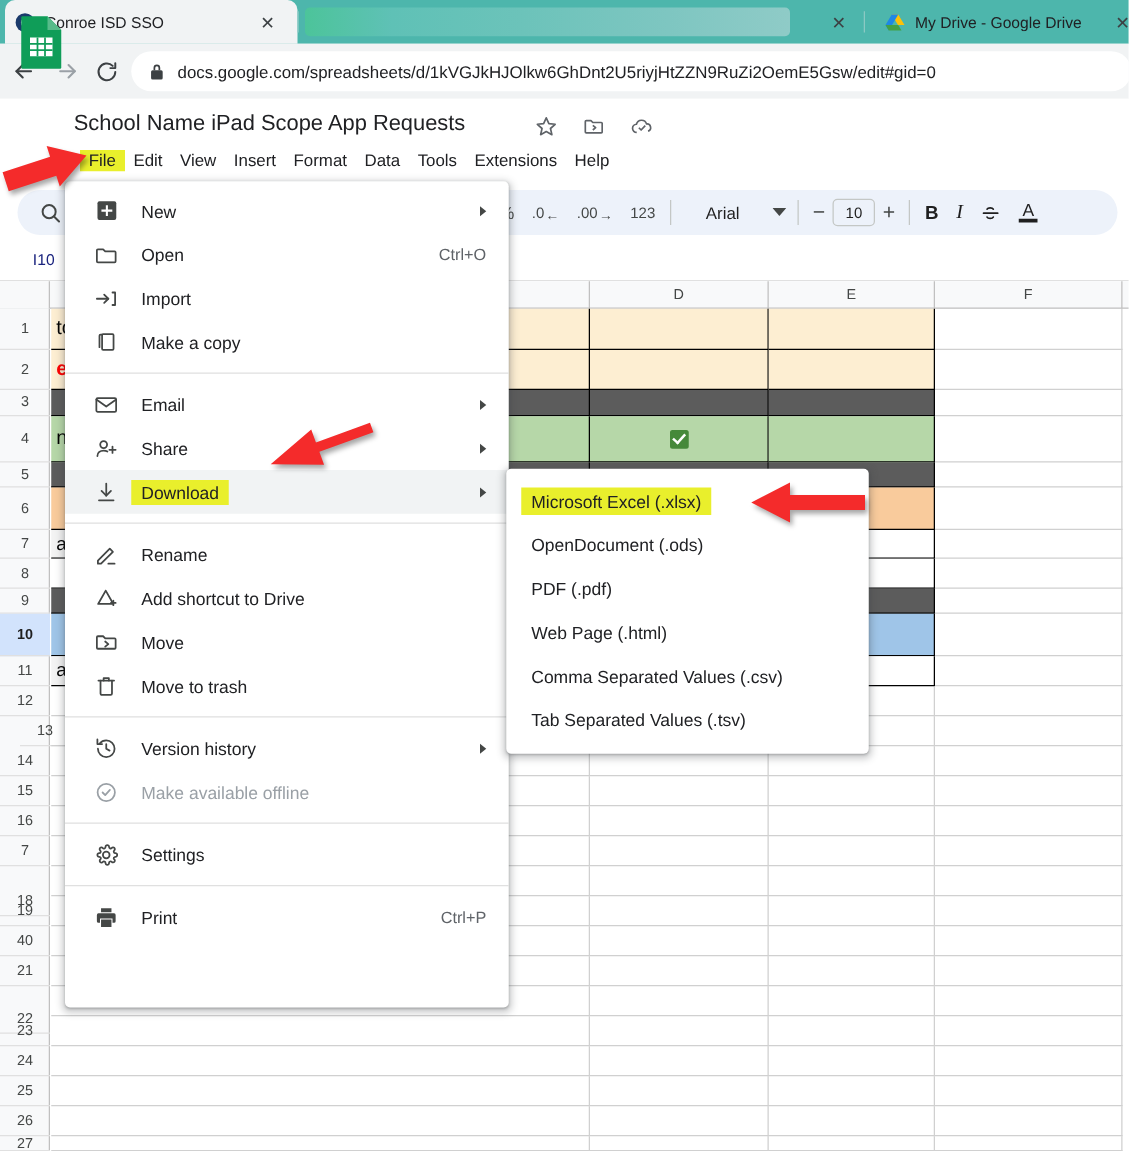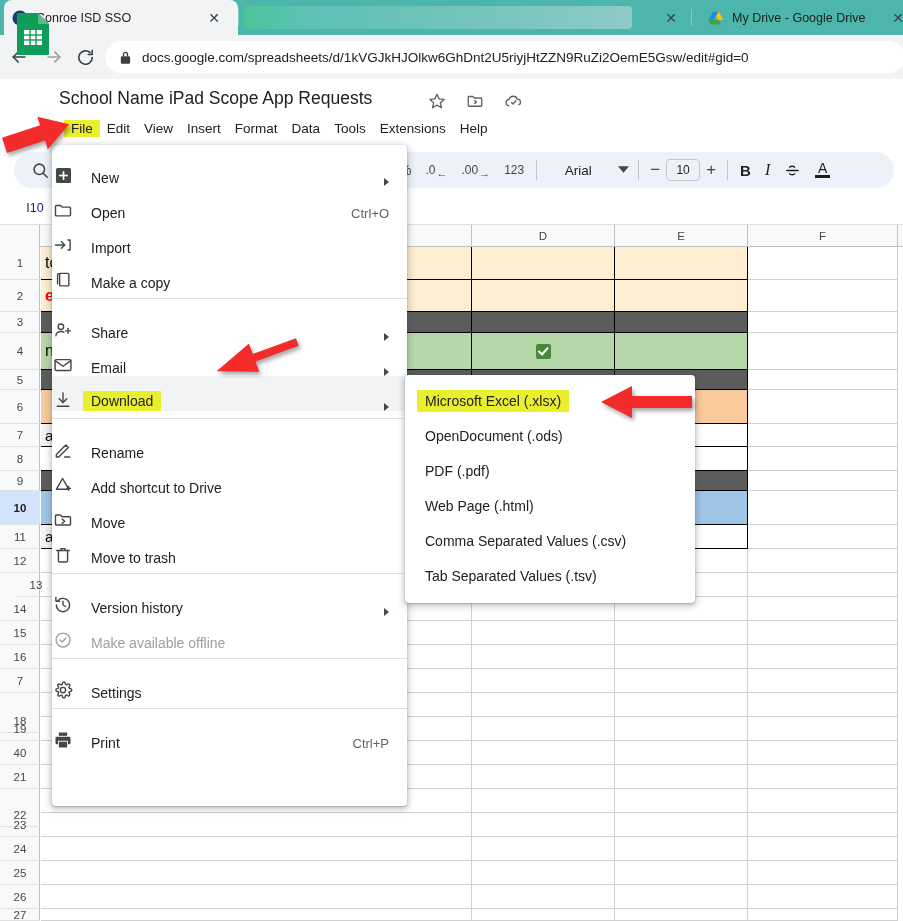--- a/index.html
+++ b/index.html
@@ -180,22 +180,23 @@
 
   
   .dropdown {
     position: absolute; left: 52px; top: 145px; width: 355px; height: 661px;
     background: #fff; border-radius: 4px;
     box-shadow: 0 2px 6px 2px rgba(60,64,67,.25), 0 1px 2px rgba(60,64,67,.3);
     padding: 6px 0;
   }
   .mi {
     position: relative; height: 35px;
-    display: flex; align-items: flex-end;
+    display: flex; align-items: center;
     font-size: 14px; color: #202124;
+    padding-left: 22px;
   }
   .mi.hover { background: #f1f3f4; }
   .mi .mi-ic {
     width: 22px; height: 22px; flex: 0 0 22px; margin-right: 17px;
     display: flex; align-items: center; justify-content: center;
     color: #444746;
   }
   .mi .mi-label { white-space: nowrap; }
   .mi .mi-label.hl { background: #e9ef2c; padding: 2px 8px; margin-left: -8px; }
   .mi.disabled, .mi.disabled .mi-ic { color: #9aa0a6; }
@@ -718,37 +719,37 @@
             <rect x="8" y="4" width="11" height="15" rx="1"></rect>
             <path d="M5.5 16.5V5.5a1 1 0 011-1H8"></path>
           </svg>
         </span>
         <span class="mi-label">Make a copy</span>
       </div>
       <div class="mdiv"></div>
       <div class="mi">
         <span class="mi-ic">
           <svg width="20" height="20" viewBox="0 0 24 24" fill="none" stroke="currentColor" stroke-width="1.7" stroke-linecap="round" stroke-linejoin="round">
+            <rect x="2.5" y="5.5" width="19" height="13" rx="1.3"></rect>
+            <polyline points="2.5,6.8 12,13.5 21.5,6.8"></polyline>
+          </svg>
+        </span>
+        <span class="mi-label">Email</span>
+        <span class="mi-arrow"></span>
+      </div>
+      <div class="mi">
+        <span class="mi-ic">
+          <svg width="20" height="20" viewBox="0 0 24 24" fill="none" stroke="currentColor" stroke-width="1.7" stroke-linecap="round" stroke-linejoin="round">
             <circle cx="9.5" cy="8" r="3.3"></circle>
             <path d="M3.5 19c0-3.2 2.7-5.3 6-5.3 1.4 0 2.6.3 3.6 1"></path>
             <line x1="18" y1="10" x2="18" y2="16"></line>
             <line x1="15" y1="13" x2="21" y2="13"></line>
           </svg>
         </span>
         <span class="mi-label">Share</span>
-        <span class="mi-arrow"></span>
-      </div>
-      <div class="mi">
-        <span class="mi-ic">
-          <svg width="20" height="20" viewBox="0 0 24 24" fill="none" stroke="currentColor" stroke-width="1.7" stroke-linecap="round" stroke-linejoin="round">
-            <rect x="2.5" y="5.5" width="19" height="13" rx="1.3"></rect>
-            <polyline points="2.5,6.8 12,13.5 21.5,6.8"></polyline>
-          </svg>
-        </span>
-        <span class="mi-label">Email</span>
         <span class="mi-arrow"></span>
       </div>
       <div class="mi hover">
         <span class="mi-ic">
           <svg width="20" height="20" viewBox="0 0 24 24" fill="none" stroke="currentColor" stroke-width="1.7" stroke-linecap="round" stroke-linejoin="round">
             <line x1="12" y1="3.5" x2="12" y2="15"></line>
             <polyline points="7.5,10.5 12,15 16.5,10.5"></polyline>
             <line x1="5" y1="19.5" x2="19" y2="19.5"></line>
           </svg>
         </span>

